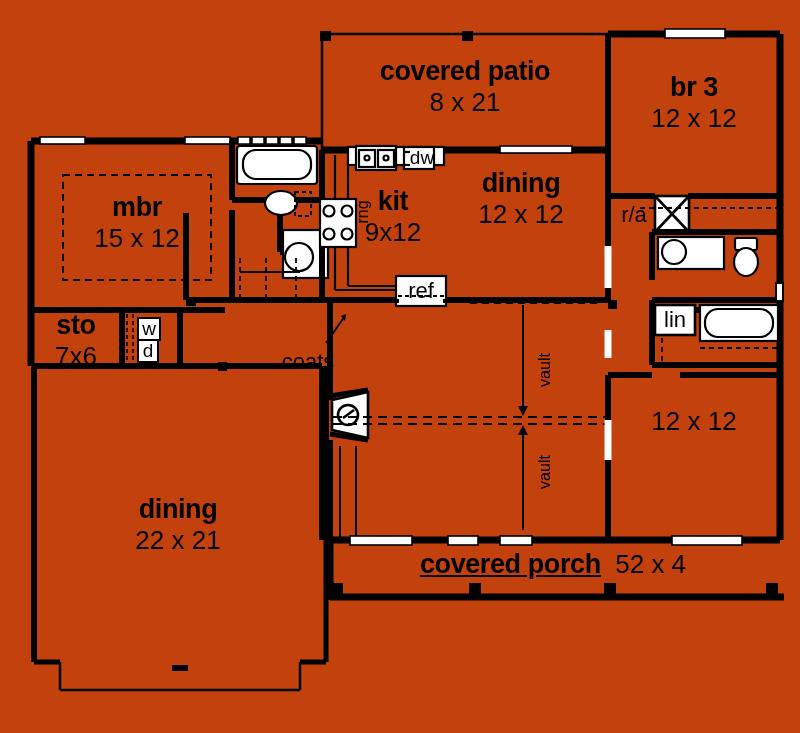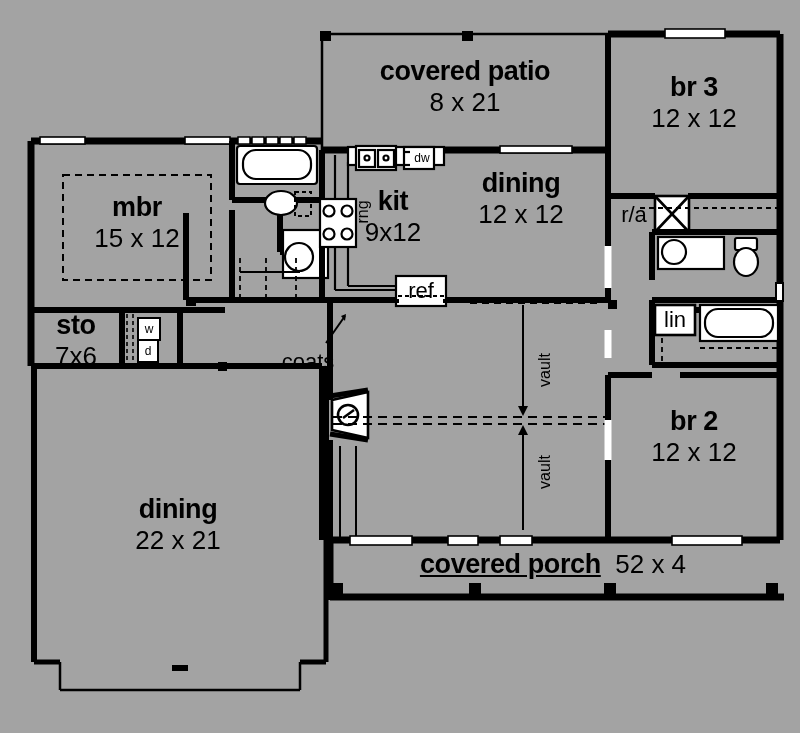--- a/index.html
+++ b/index.html
@@ -7,21 +7,21 @@
     padding: 0;
     background: #ffffff;
   }
   body {
     font-family: "Liberation Sans", sans-serif;
   }
   #plan {
     position: relative;
     width: 800px;
     height: 733px;
-    background: #a3a3a3;
+    background: #c2410c;
     overflow: hidden;
   }
   svg.floorplan {
     position: absolute;
     left: 0;
     top: 0;
     width: 800px;
     height: 733px;
     display: block;
   }
@@ -54,21 +54,21 @@
   .small-lbl {
     position: absolute;
     font-size: 22px;
     white-space: nowrap;
     color: #000;
     transform: translate(-50%, -50%);
     text-align: center;
   }
   .tiny-lbl {
     position: absolute;
-    font-size: 12px;
+    font-size: 19px;
     white-space: nowrap;
     color: #000;
     transform: translate(-50%, -50%);
     text-align: center;
   }
   .vert-lbl {
     position: absolute;
     font-size: 16px;
     white-space: nowrap;
     color: #000;
@@ -420,21 +420,20 @@
     <span class="room-dim">12 x 12</span>
   </div>
 
   <div class="room-block" style="left:76px; top:310px;">
     <span class="room-name">sto</span>
     <span class="room-dim">7x6</span>
   </div>
 
 
   <div class="room-block" style="left:694px; top:406px;">
-    <span class="room-name">br 2</span>
     <span class="room-dim">12 x 12</span>
   </div>
 
   <div class="room-block" style="left:178px; top:494px;">
     <span class="room-name">dining</span>
     <span class="room-dim">22 x 21</span>
   </div>
 
   <div class="inline-room" style="left:553px; top:549px;">
     <span class="room-name">covered porch</span>

